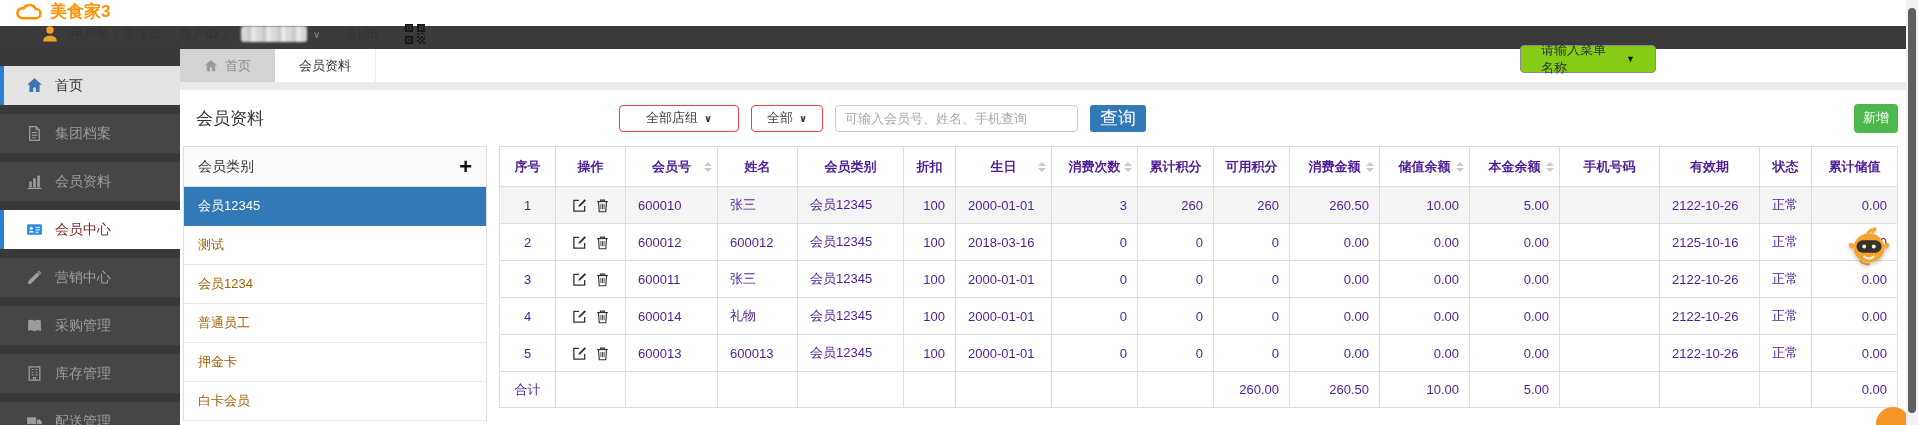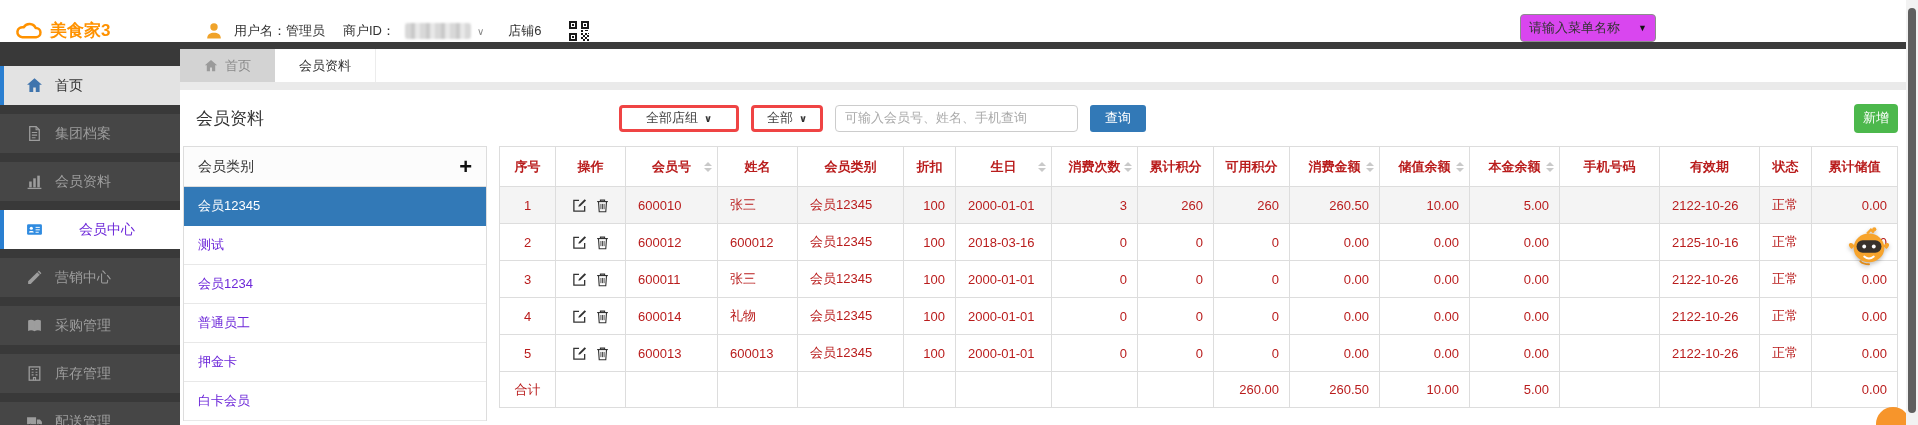--- a/index.html
+++ b/index.html
@@ -1,93 +1,93 @@
 <!DOCTYPE html>
 <html><head>
 <meta charset="utf-8">
 <style>
   * { box-sizing: border-box; margin: 0; padding: 0; }
   html,body { width:1918px; height:425px; overflow:hidden; background:#fff;
     font-family:"Liberation Sans","DejaVu Sans",sans-serif; }
   .app { position:relative; width:1918px; height:425px; background:#3b3b3b; overflow:hidden; }
 
   
-  .topbar { position:absolute; top:0; left:0; width:1906px; height:42px; background:#fff;
-    display:flex; align-items:flex-end; z-index:5; }
+  .topbar { position:absolute; top:0; left:0; width:1906px; height:26px; background:#fff;
+    display:flex; align-items:flex-start; z-index:5;flex-direction:column; }
   .logo { display:flex; align-items:center; gap:6px; margin-left:14px; width:150px; }
   .logo-text { color:#ff9200; font-size:17px; font-weight:bold; }
   .user-sec { display:flex; align-items:center; gap:10px; margin-left:40px; font-size:13px; color:#333; }
   .blurbox { width:66px; height:16px; border-radius:3px; filter:blur(1.2px);
     background:repeating-linear-gradient(90deg,#d8d8d8 0 6px,#c9c9c9 6px 10px,#e8e8e8 10px 15px); }
   .caret-sm { font-size:10px; color:#888; margin-left:-4px; }
   .store { margin-left:14px; }
   .qr { margin-left:16px; display:flex; }
   .tb-right { margin-left:auto; margin-right:250px; display:flex; align-items:center; gap:9px; }
-  .menu-select { width:136px; height:28px; border:1px solid #8d8d8d; border-radius:4px; background:#d946ef;
-    display:flex; align-items:center; padding:0 8px; font-size:13px; color:#333; cursor:pointer;gap:18px; }
+  .menu-select { width:136px; height:28px; border:1px solid #8d8d8d; border-radius:4px; background:#84cc16;
+    display:flex; align-items:center; padding:0 20px; font-size:13px; color:#333; cursor:pointer;gap:18px; }
   .menu-select .tri { margin-left:auto; font-size:9px; color:#111; }
   .tb-btn { height:28px; padding:0 11px; border:1px solid #c8c8c8; border-radius:4px; background:#fff;
     font-size:13px; color:#9a9a9a; line-height:26px; cursor:pointer; }
 
   
   .sidebar { position:absolute; top:42px; left:0; width:180px; height:383px; background:#393939; z-index:4; }
   .side-menu { margin-top:24px; }
   .side-item { height:39px; margin-bottom:9px; background:#464646; display:flex; align-items:center;
     border-left:4px solid transparent; color:#9d9d9d; font-size:14px; cursor:pointer; }
   .side-item .s-icon { width:17px; height:17px; margin:0 12px 0 22px; display:inline-flex; }
   .side-item .s-icon svg { width:100%; height:100%; }
   .side-item.highlighted { background:#e3e3e3; color:#333; border-left-color:#2a7fd1; }
   .side-item.highlighted .s-icon { color:#3f74ad; }
-  .side-item.active { background:#ffffff; color:#6d28d9; border-left-color:#2a7fd1;gap:24px; }
+  .side-item.active { background:#ffffff; color:#7f1d1d; border-left-color:#2a7fd1; }
   .side-item.active .s-icon { color:#2f8be0; }
 
   
   .main { position:absolute; left:180px; top:42px; width:1726px; height:383px; background:#3b3b3b; }
   .tabbar { margin-top:7px; height:33px; background:#fff; display:flex; }
   .tab { height:33px; display:flex; align-items:center; padding:0 24px; font-size:13px; cursor:pointer; }
   .tab.inactive { background:#d3d3d3; color:#8a8a8a; gap:7px; }
   .tab.inactive .t-icon { width:14px; height:14px; color:#9a9a9a; display:inline-flex; }
   .tab.inactive .t-icon svg { width:100%; height:100%; }
   .tab.active { background:#fff; color:#333; border-right:1px solid #ececec; }
   .gapband { height:8px; background:#eaeaea; }
   .panel { background:#fff; height:335px; }
 
   
   .toolbar { display:flex; align-items:center; height:56px; padding:0 8px 0 16px; }
   .ptitle { font-size:17px; color:#333; }
   .controls { display:flex; align-items:center; gap:12px; margin-left:355px; }
-  .fselect { height:27px; border:3px solid #ef4444; border-radius:4px; background:#fff; display:flex;
+  .fselect { height:27px; border:1px solid #ef4444; border-radius:4px; background:#fff; display:flex;
     align-items:center; justify-content:center; gap:6px; font-size:13px; color:#444; cursor:pointer; }
   .fsel-group { width:120px; } .fsel-all { width:72px; }
   .chev { font-size:10px; color:#333; font-weight:bold; }
   .finput { width:243px; height:27px; border:1px solid #ccc; border-radius:4px; padding:0 9px;
-    font-size:13px; color:#b91c1c; outline:none; font-family:Liberation Serif, serif; }
+    font-size:13px; color:#b91c1c; outline:none; font-family:Liberation Sans, sans-serif; }
   .finput::placeholder { color:#aaa; }
   .btn-query { width:56px; height:27px; background:#3279b7; color:#fff; border:none; border-radius:3px;
-    font-size:13px; cursor:pointer; font-family:inherit; }
+    font-size:18px; cursor:pointer; font-family:inherit; }
   .actions { margin-left:auto; display:flex; align-items:center; }
   .grp-btn { height:29px; padding:0 15px; background:#fff; border:1px solid #ccc; font-size:13px;
     color:#444; cursor:pointer; margin-left:-1px; font-family:inherit; }
   .grp-btn:first-child { border-radius:4px 0 0 4px; margin-left:0; }
   .grp-btn:last-of-type { border-radius:0 4px 4px 0; }
   .btn-add { height:29px; width:44px; margin-left:9px; background:#4cb84c; border:none; border-radius:4px;
     color:#fff; font-size:13px; cursor:pointer; font-family:inherit; }
 
   
   .content { display:flex; align-items:flex-start; padding-left:3px; }
   .catpanel { width:312px; border:1px solid #ddd; border-bottom:none; background:#fff; }
   .cat-head { height:40px; display:flex; align-items:center; padding:0 14px; font-size:14px; color:#333;
     border-bottom:1px solid #ddd; background:#fcfcfc; }
   .cat-add { margin-left:auto; font-size:22px; font-weight:bold; color:#111; cursor:pointer; line-height:20px; }
-  .cat-item { height:39px; line-height:38px; padding-left:14px; font-size:13px; color:#6d28d9;
+  .cat-item { height:39px; line-height:38px; padding-left:14px; font-size:13px; color:#a16207;
     border-bottom:1px solid #e8e8e8; cursor:pointer; background:#fff; }
   .cat-item.sel { background:#3279b7; color:#fff; border-bottom-color:#3279b7; }
 
   .tableregion { margin-left:12px; flex:1; margin-right:8px; }
-  table { width:100%; border-collapse:collapse; table-layout:fixed; font-size:13px; color:#b91c1c; }
+  table { width:100%; border-collapse:collapse; table-layout:fixed; font-size:13px; color:#4c1d95; }
   th,td { border:1px solid #ddd; overflow:hidden; white-space:nowrap; }
   th { height:40px; font-weight:bold; text-align:center; position:relative; background:#fff; }
   td { height:37px; }
   td.al { text-align:left; padding-left:12px; }
   td.ar { text-align:right; padding-right:10px; }
   td.ac { text-align:center; }
   tr.hl td { background:#f4f4f4; }
   tr.foot td { height:36px; }
   .sort { position:absolute; right:5px; top:50%; transform:translateY(-50%); display:flex;
     flex-direction:column; gap:2px; cursor:pointer; }

